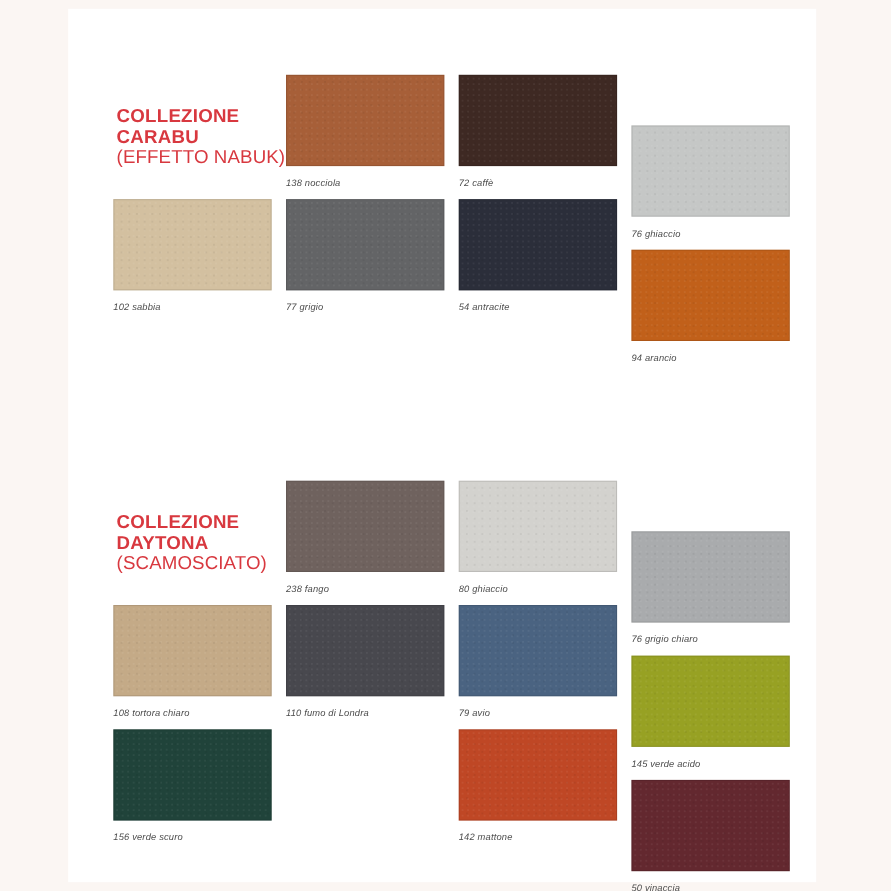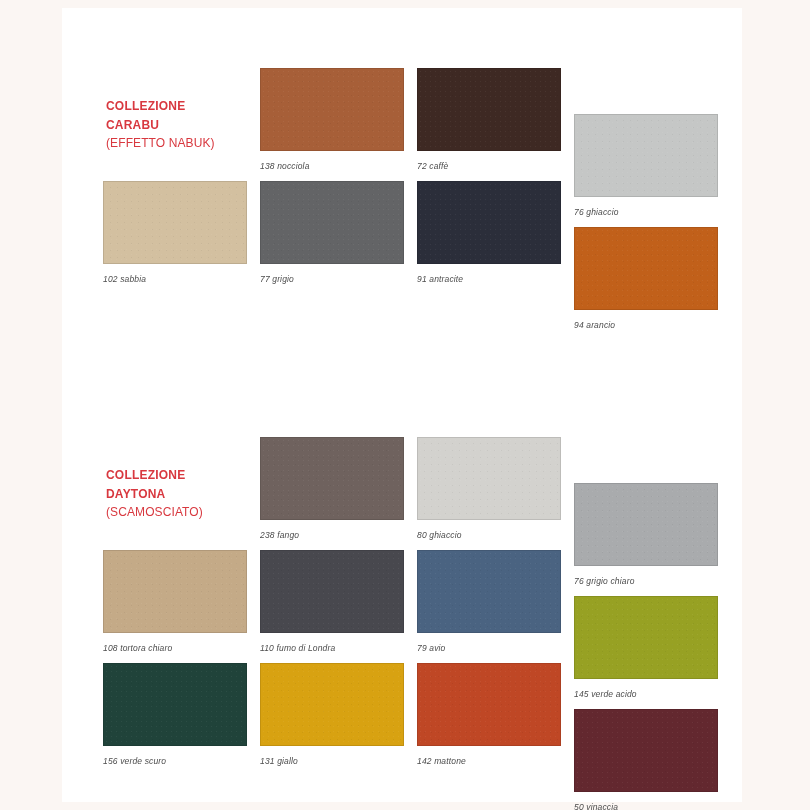--- a/index.html
+++ b/index.html
@@ -45,21 +45,21 @@
 
   .collection-heading {
     position: absolute;
     left: 44px;
     top: 29px;
     width: 175px;
   }
   .heading-line {
     display: block;
     color: #d8383f;
-    font-size: 12px;
+    font-size: 17px;
     line-height: 18.5px;
     letter-spacing: 0.2px;
   }
   .heading-line--bold {
     font-weight: bold;
   }
   .heading-line--sub {
     font-weight: normal;
     letter-spacing: 0.1px;
   }
@@ -158,21 +158,21 @@
           <div class="swatch-cell swatch-cell--c0">
             <div class="swatch-chip" style="background-color: rgb(211, 192, 160);"></div>
             <div class="swatch-label">102 sabbia</div>
           </div>
           <div class="swatch-cell swatch-cell--c1">
             <div class="swatch-chip" style="background-color: rgb(99, 100, 102);"></div>
             <div class="swatch-label">77 grigio</div>
           </div>
           <div class="swatch-cell swatch-cell--c2">
             <div class="swatch-chip" style="background-color: rgb(43, 46, 58);"></div>
-            <div class="swatch-label">91 antracite</div>
+            <div class="swatch-label">54 antracite</div>
           </div>
           <div class="swatch-cell swatch-cell--c3">
             <div class="swatch-chip" style="background-color: rgb(193, 96, 26);"></div>
             <div class="swatch-label">94 arancio</div>
           </div>
         </div>
 
       </div>
     </section>
 
@@ -219,24 +219,20 @@
             <div class="swatch-chip" style="background-color: rgb(151, 161, 35);"></div>
             <div class="swatch-label">145 verde acido</div>
           </div>
         </div>
 
         <div class="swatch-row">
           <div class="swatch-cell swatch-cell--c0">
             <div class="swatch-chip" style="background-color: rgb(32, 67, 58);"></div>
             <div class="swatch-label">156 verde scuro</div>
           </div>
-          <div class="swatch-cell swatch-cell--c1">
-            <div class="swatch-chip" style="background-color: rgb(216, 162, 17);"></div>
-            <div class="swatch-label">131 giallo</div>
-          </div>
           <div class="swatch-cell swatch-cell--c2">
             <div class="swatch-chip" style="background-color: rgb(191, 71, 37);"></div>
             <div class="swatch-label">142 mattone</div>
           </div>
           <div class="swatch-cell swatch-cell--c3">
             <div class="swatch-chip" style="background-color: rgb(99, 40, 47);"></div>
             <div class="swatch-label">50 vinaccia</div>
           </div>
         </div>
       </div>

